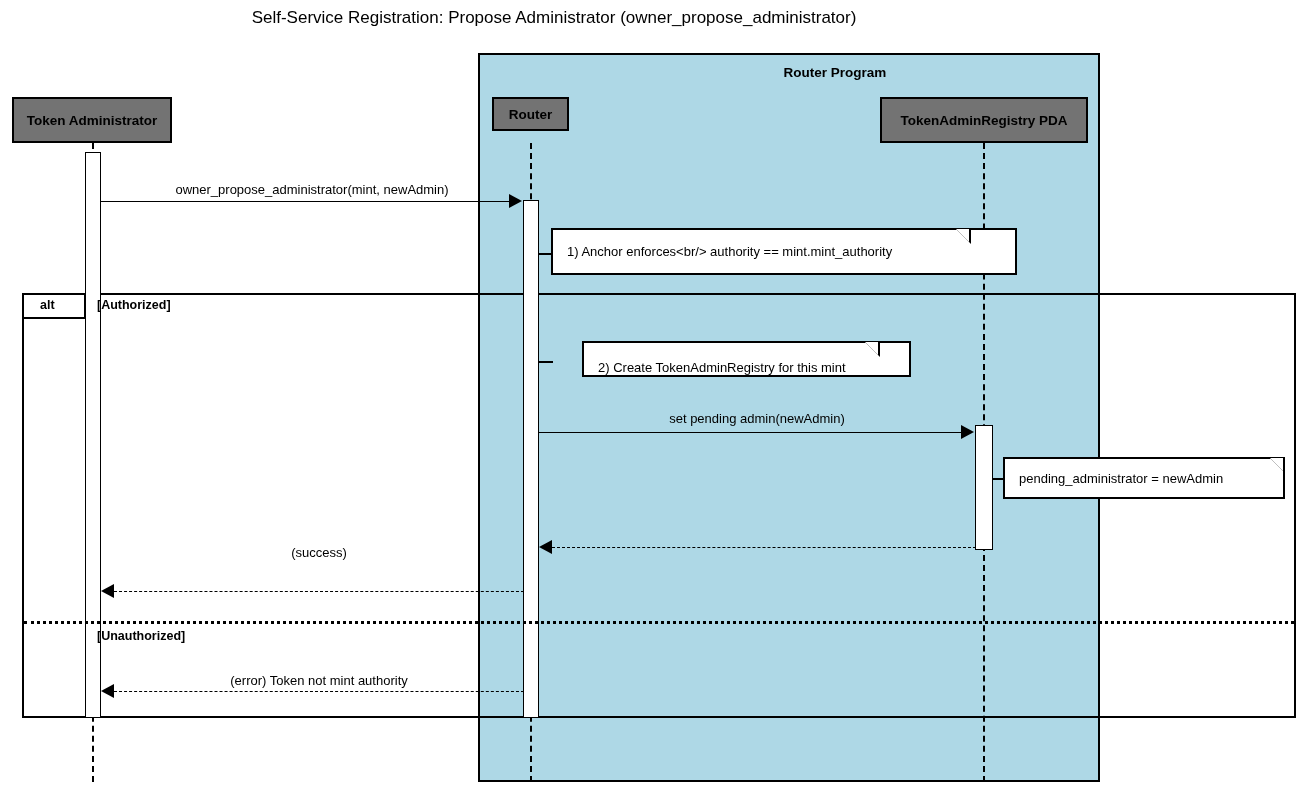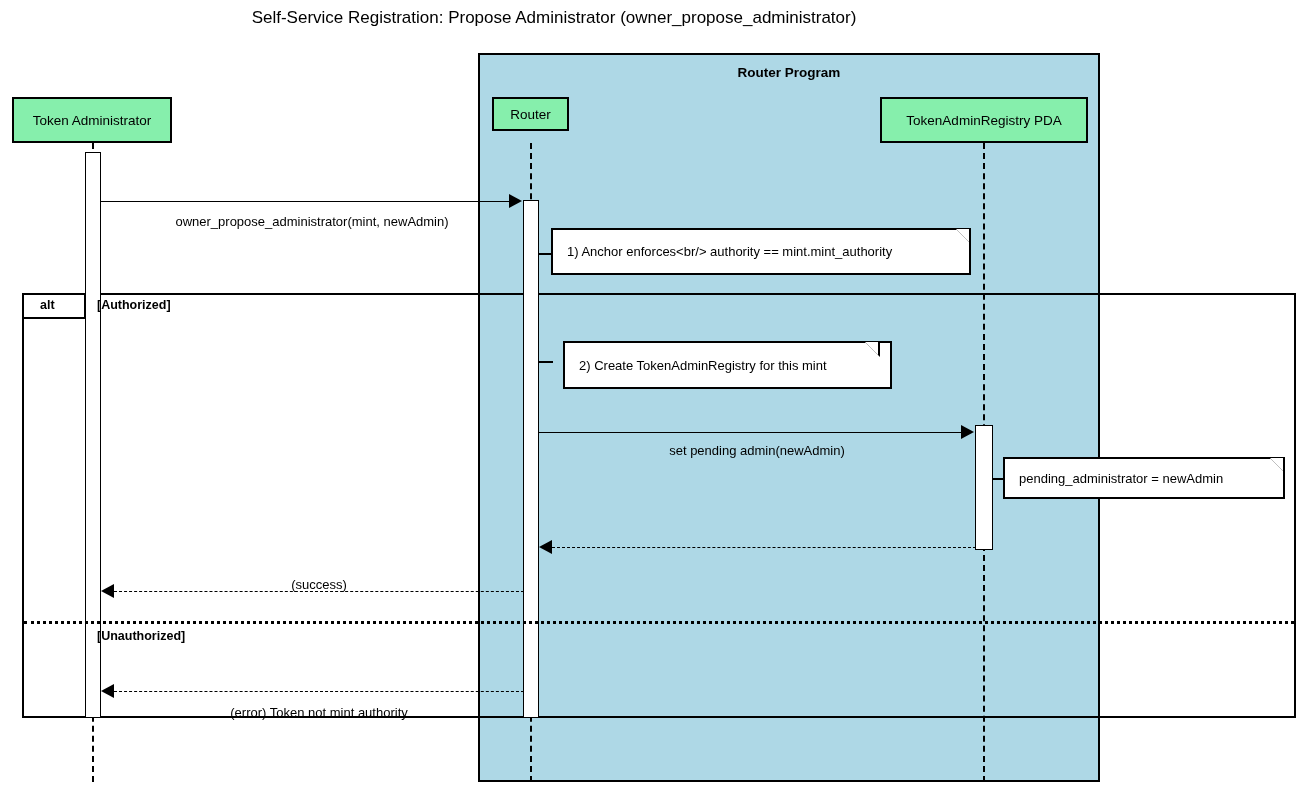--- a/index.html
+++ b/index.html
@@ -38,33 +38,35 @@
     border: 2px solid #000000;
   }
   .group-label {
     position: absolute;
     width: 100%;
     text-align: center;
     font-size: 13.5px;
     font-weight: bold;
     color: #000000;
     white-space: nowrap;
+    padding-left: 46px;
   }
   
   .participant {
     position: absolute;
     box-sizing: border-box;
-    background: #86efac;
+    background: #737373;
     border: 2.5px solid #000000;
     display: flex;
     align-items: center;
     justify-content: center;
     font-size: 13.5px;
     color: #000000;
     white-space: nowrap;
+    font-weight: bold;
   }
   
   .lifeline {
     position: absolute;
     width: 0;
     border-left: 2px dashed #000000;
   }
   
   .activation {
     position: absolute;
@@ -99,21 +101,20 @@
     border-right: 13px solid #000000;
     z-index: 7;
   }
   .msg-label {
     position: absolute;
     font-size: 13px;
     color: #000000;
     white-space: nowrap;
     text-align: center;
     z-index: 7;
-    margin-top: 32px;
   }
   
   .note {
     position: absolute;
     box-sizing: border-box;
     background: #ffffff;
     border: 2px solid #000000;
     font-size: 13px;
     color: #000000;
     display: flex;
@@ -224,28 +225,28 @@
 
   <div class="participant" style="left:880px; top:97px; width:208px; height:46px;">
     <span>TokenAdminRegistry PDA</span>
   </div>
 
   <div class="msg-label" style="left:101px; top:182px; width:422px;">owner_propose_administrator(mint, newAdmin)</div>
   <div class="msg-line" style="left:101px; top:201px; width:410px;"></div>
   <div class="arrowhead-right" style="left:509px; top:194px;"></div>
 
   <div class="note-connector" style="left:539px; top:253px; width:14px;"></div>
-  <div class="note" style="left:551px; top:228px; width:420px; height:47px;">
+  <div class="note" style="left:551px; top:228px; width:466px; height:47px;">
     <span>1) Anchor enforces&lt;br/&gt; authority == mint.mint_authority</span>
   </div>
   <div class="note-fold" style="left:955px; top:228px;"></div>
   <div class="note-fold-inner" style="left:956px; top:229px;"></div>
 
   <div class="note-connector" style="left:539px; top:361px; width:14px;"></div>
-  <div class="note" style="left:563px; top:341px; width:329px; height:48px;">
+  <div class="note" style="left:582px; top:341px; width:329px; height:36px;align-items:flex-end;">
     <span>2) Create TokenAdminRegistry for this mint</span>
   </div>
   <div class="note-fold" style="left:864px; top:341px;"></div>
   <div class="note-fold-inner" style="left:865px; top:342px;"></div>
 
   <div class="msg-label" style="left:539px; top:411px; width:436px;">set pending admin(newAdmin)</div>
   <div class="msg-line" style="left:539px; top:432px; width:424px;"></div>
   <div class="arrowhead-right" style="left:961px; top:425px;"></div>
 
   <div class="note-connector" style="left:993px; top:478px; width:12px;"></div>

